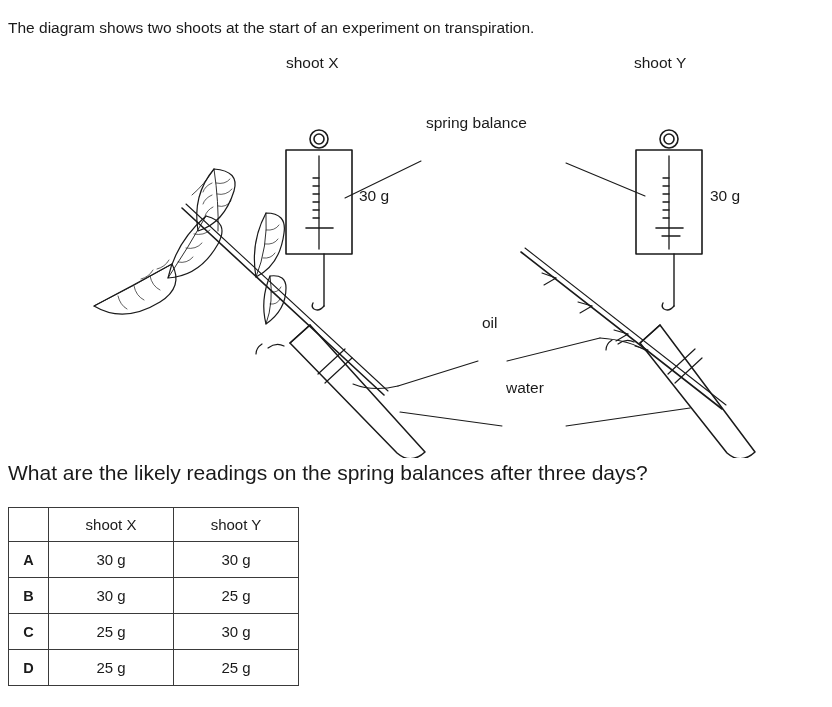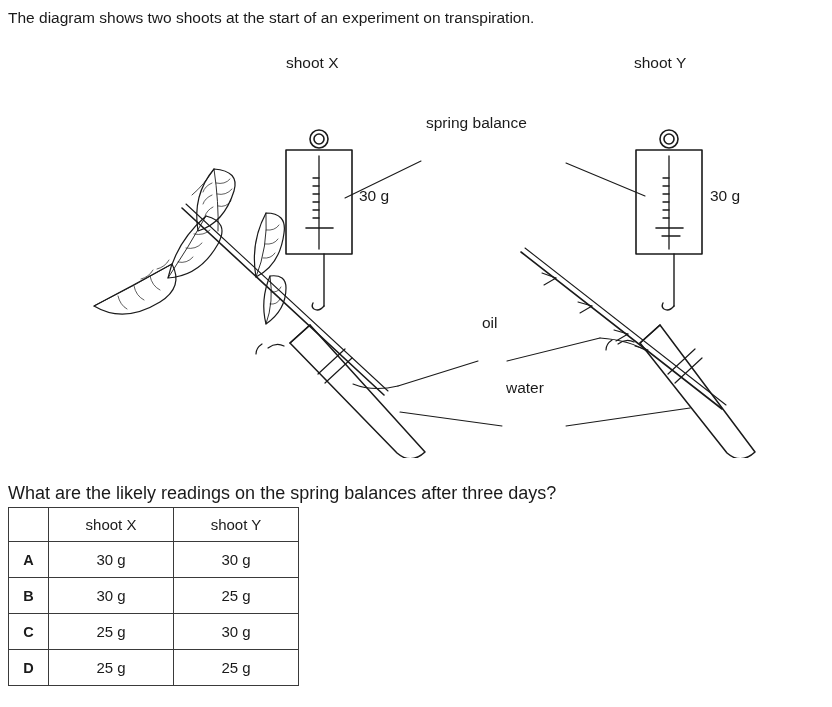--- a/index.html
+++ b/index.html
@@ -11,43 +11,42 @@
     width: 832px;
     height: 707px;
     position: relative;
     font-family: "Liberation Sans", sans-serif;
     color: #1a1a1a;
     overflow: hidden;
   }
   .question-intro {
     position: absolute;
     left: 8px;
-    top: 8px;
+    top: 18px;
     font-size: 15.5px;
     line-height: 20px;
     white-space: nowrap;
   }
   .diagram-wrap {
     position: absolute;
     left: 0;
     top: 38px;
     width: 832px;
     height: 420px;
   }
   .diagram-wrap svg {
     display: block;
   }
   .question-prompt {
     position: absolute;
     left: 8px;
     top: 463px;
-    font-size: 18px;
+    font-size: 21px;
     line-height: 20px;
     white-space: nowrap;
-    margin-top: 20px;
   }
   .answer-table {
     position: absolute;
     left: 8px;
     top: 507px;
     border-collapse: collapse;
     font-size: 15px;
   }
   .answer-table td, .answer-table th {
     border: 1px solid #3a3a3a;

